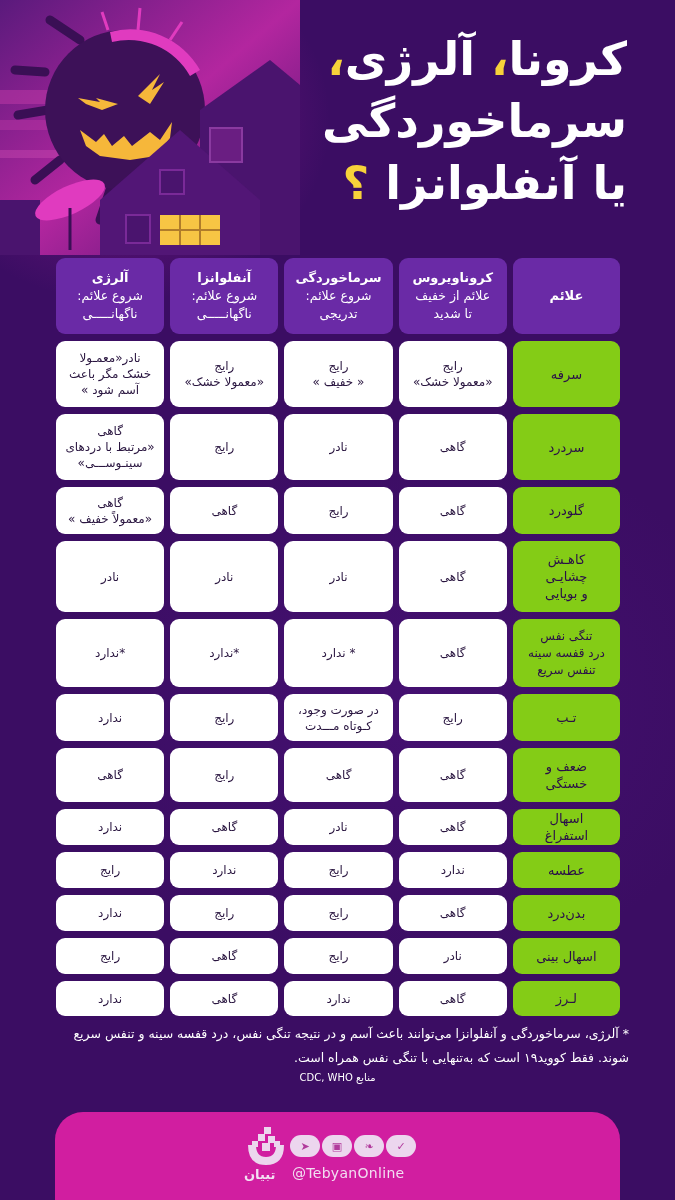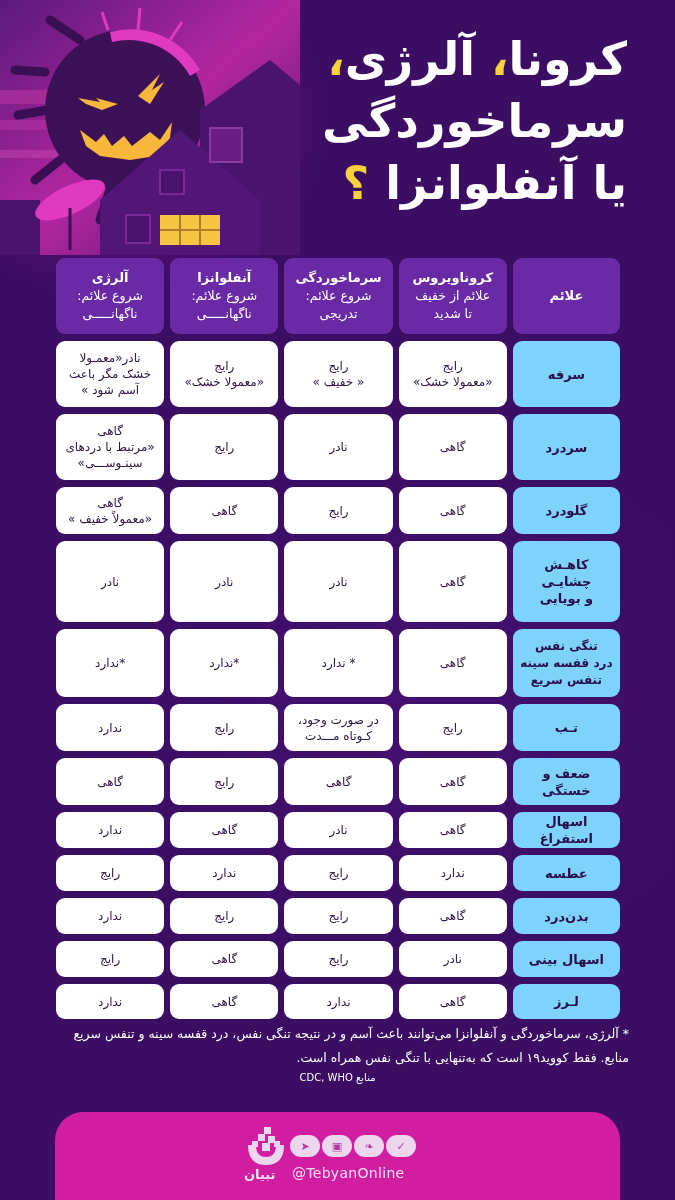--- a/index.html
+++ b/index.html
@@ -43,21 +43,21 @@
   }
   .c-sym { width: 108px; }
   .c-d { width: 109px; }
   .head .cell {
     background: #6a2aa6; color: #ffffff; height: 76px;
     font-size: 12.5px; line-height: 18px; flex-direction: column;
   }
   .head .cell .h-title { font-weight: bold; font-size: 13px; }
   .head .cell .h-sub { font-weight: normal; }
   .sym {
-    background: #7dd3fc; color: #2a0e49; font-weight: bold; font-size: 13px; line-height: 17px;
+    background: #84cc16; color: #2a0e49; font-weight: normal; font-size: 13px; line-height: 17px;
   }
   .val { background: #ffffff; color: #2a1640; }
 
   
   .footnote {
     position: absolute; left: 44px; right: 46px; top: 1022px;
     direction: rtl; text-align: right; color: #ffffff;
     font-size: 12.5px; line-height: 24px;
   }
   .sources {
@@ -205,21 +205,21 @@
 سینـوســـی»</div>
   </div>
   <div class="row" style="height:47px">
     <div class="cell c-sym sym">گلودرد</div>
     <div class="cell c-d val">گاهی</div>
     <div class="cell c-d val">رایج</div>
     <div class="cell c-d val">گاهی</div>
     <div class="cell c-d val">گاهی
 «معمولاً خفیف »</div>
   </div>
-  <div class="row" style="height:81px">
+  <div class="row" style="height:71px">
     <div class="cell c-sym sym">کاهـش
 چشایـی
 و بویایی</div>
     <div class="cell c-d val">گاهی</div>
     <div class="cell c-d val">نادر</div>
     <div class="cell c-d val">نادر</div>
     <div class="cell c-d val">نادر</div>
   </div>
   <div class="row" style="height:68px">
     <div class="cell c-sym sym" style="font-size:12px">تنگی نفس
@@ -231,21 +231,21 @@
     <div class="cell c-d val">*ندارد</div>
   </div>
   <div class="row" style="height:47px">
     <div class="cell c-sym sym">تـب</div>
     <div class="cell c-d val">رایج</div>
     <div class="cell c-d val">در صورت وجود،
 کـوتاه مـــدت</div>
     <div class="cell c-d val">رایج</div>
     <div class="cell c-d val">ندارد</div>
   </div>
-  <div class="row" style="height:47px">
+  <div class="row" style="height:54px">
     <div class="cell c-sym sym">ضعف و
 خستگی</div>
     <div class="cell c-d val">گاهی</div>
     <div class="cell c-d val">گاهی</div>
     <div class="cell c-d val">رایج</div>
     <div class="cell c-d val">گاهی</div>
   </div>
   <div class="row" style="height:36px">
     <div class="cell c-sym sym">اسهال
 استفراغ</div>
@@ -277,21 +277,21 @@
   </div>
   <div class="row" style="height:35px">
     <div class="cell c-sym sym">لـرز</div>
     <div class="cell c-d val">گاهی</div>
     <div class="cell c-d val">ندارد</div>
     <div class="cell c-d val">گاهی</div>
     <div class="cell c-d val">ندارد</div>
   </div>
 </div>
 
-<p class="footnote">* آلرژی، سرماخوردگی و آنفلوانزا می‌توانند باعث آسم و در نتیجه تنگی نفس، درد قفسه سینه و تنفس سریع منابع. فقط کووید۱۹ است که به‌تنهایی با تنگی نفس همراه است.</p>
+<p class="footnote">* آلرژی، سرماخوردگی و آنفلوانزا می‌توانند باعث آسم و در نتیجه تنگی نفس، درد قفسه سینه و تنفس سریع شوند. فقط کووید۱۹ است که به‌تنهایی با تنگی نفس همراه است.</p>
 <p class="sources">منابع CDC, WHO</p>
 
 <div class="footer"></div>
 <div class="brand">
   <svg class="logo-mark" viewBox="0 0 36 40">
     <rect x="16" y="0" width="7" height="7" fill="#ecd6ee"></rect>
     <rect x="10" y="7" width="7" height="7" fill="#ecd6ee"></rect>
     <rect x="20" y="9" width="7" height="7" fill="#ecd6ee"></rect>
     <rect x="14" y="16" width="8" height="8" fill="#ecd6ee"></rect>
     <path d="M0 18 Q0 38 18 38 Q36 38 36 18 L28 18 Q28 30 18 30 Q8 30 8 18 Z" fill="#ecd6ee"></path>

